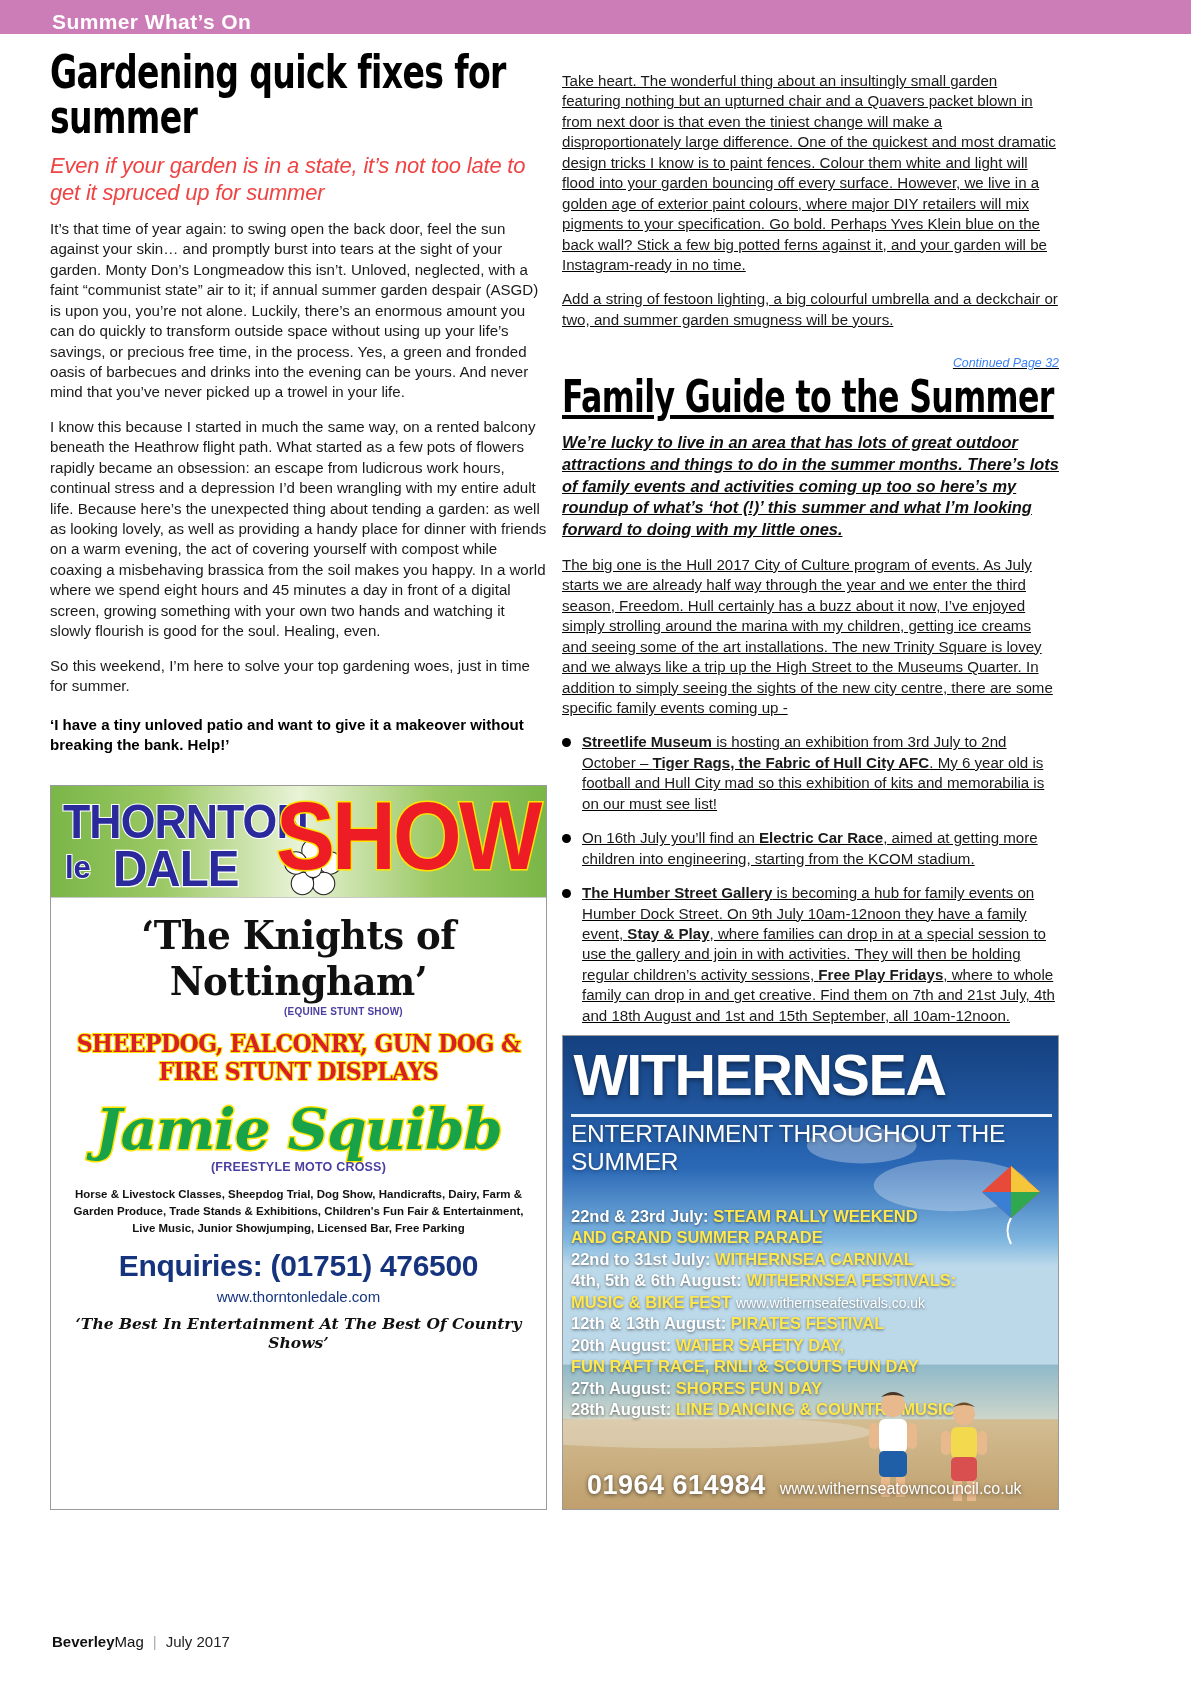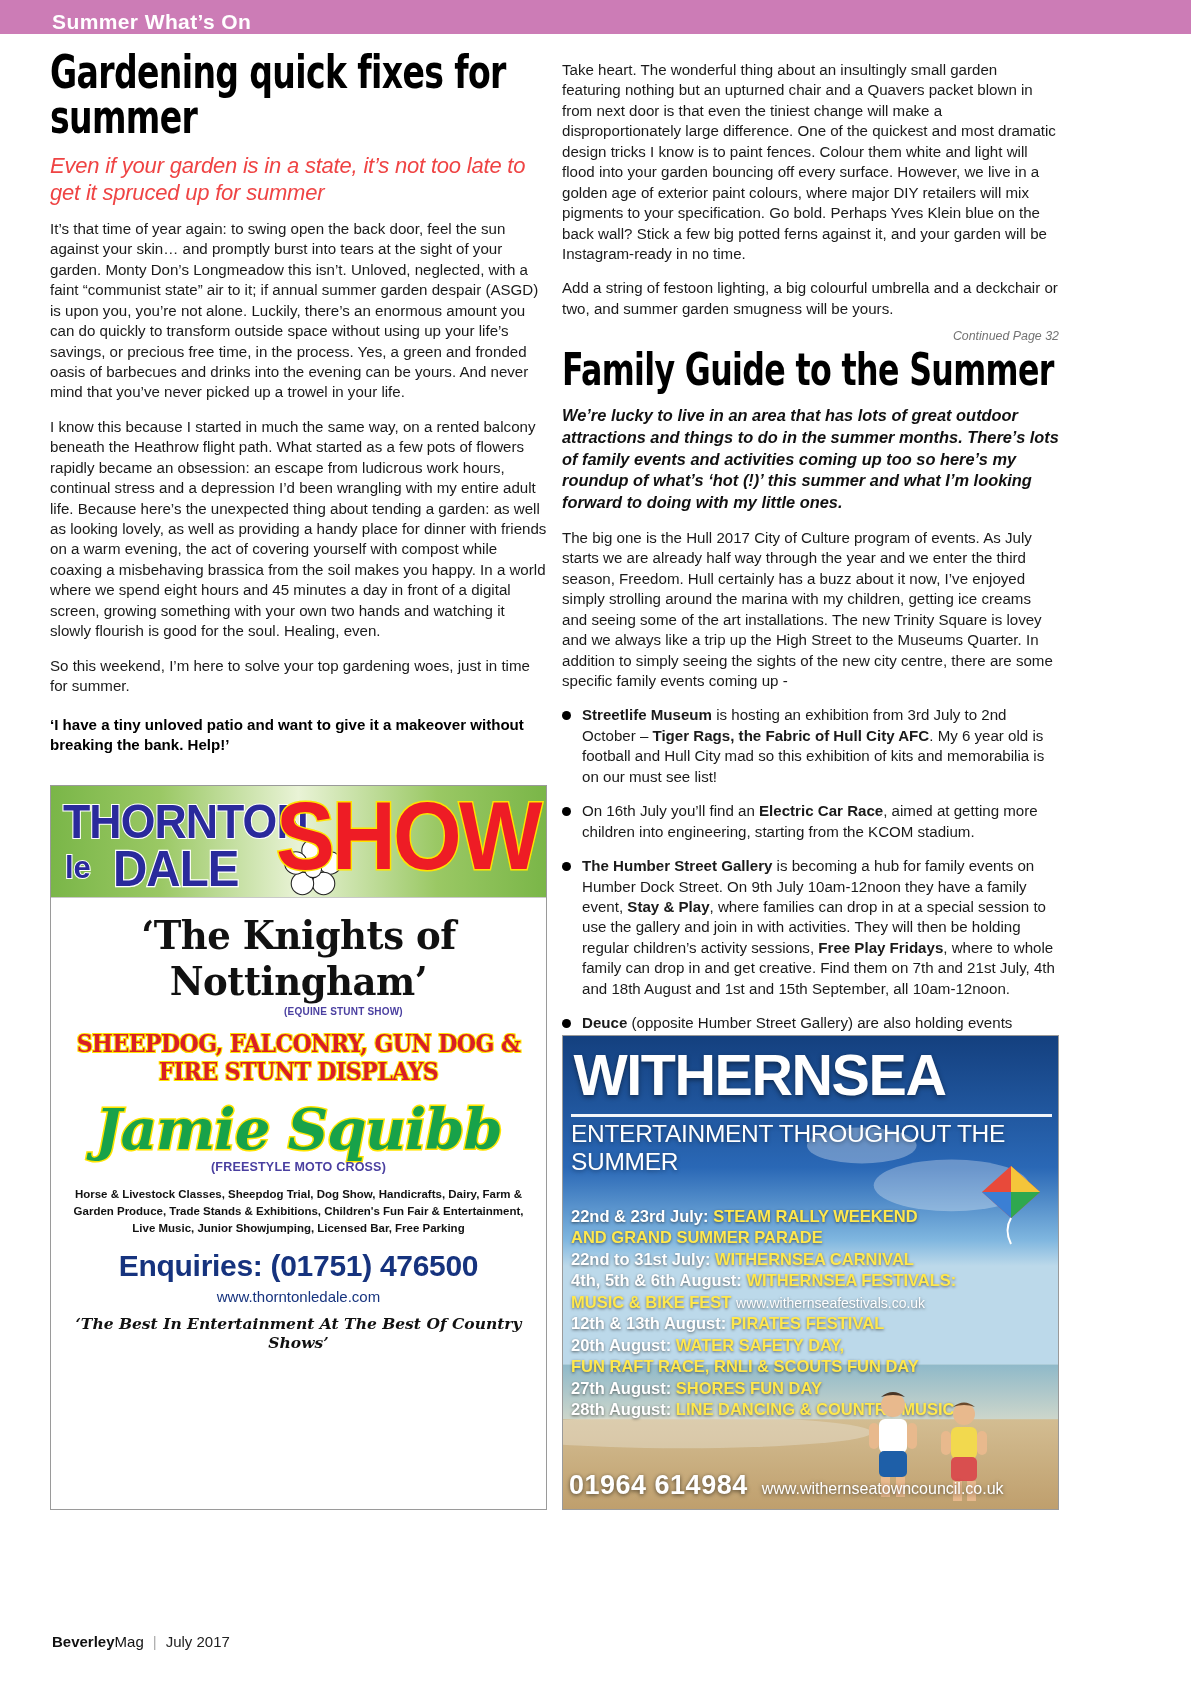--- a/index.html
+++ b/index.html
@@ -17,21 +17,21 @@
     background: #cc7cb6;
   }
   .banner-text {
     position: absolute; left: 52px; top: 10px;
     font-size: 21px; font-weight: bold; color: #ffffff;
     letter-spacing: .4px;
   }
 
   
   .col-left  { position: absolute; left: 50px;  top: 44px; width: 497px; }
-  .col-right { position: absolute; left: 562px; top: 48px; width: 497px; }
+  .col-right { position: absolute; left: 562px; top: 59px; width: 497px; text-decoration: underline; }
 
   
   h1.headline {
     font-family: "DejaVu Sans Condensed", "Liberation Sans Narrow", "Liberation Sans", sans-serif;
     font-weight: 800;
     font-size: 46px;
     line-height: 0.97;
     letter-spacing: -0.8px;
     color: #000;
     transform: scaleX(.80);
@@ -51,22 +51,22 @@
   p.body.first { margin-top: 12px; }
   p.body b, p.bold-q { font-weight: bold; }
   p.bold-q { font-size: 15.1px; line-height: 1.36; margin-top: 18px; font-weight: bold; color:#000; }
 
   p.intro-italic {
     font-size: 16.4px; line-height: 1.33; font-style: italic; font-weight: bold;
     color: #111; margin-top: 13px;
   }
 
   .continued {
-    font-size: 12.4px; font-style: italic; color: #737373;
-    text-align: right; margin-top: 10px;
+    font-size: 12.4px; font-style: italic; color: #3b82f6;
+    text-align: right; margin-top: 26px;
   }
 
   ul.bullets { list-style: none; margin-top: 14px; }
   ul.bullets li {
     font-size: 15.1px; line-height: 1.355; color: #1a1a1a;
     margin-top: 14px; padding-left: 20px; position: relative;
   }
   ul.bullets li:first-child { margin-top: 0; }
   ul.bullets li .dot {
     position: absolute; left: 0; top: 6px;
@@ -207,21 +207,21 @@
   }
   .wi-list { position: absolute; left: 8px; top: 130px; right: 6px; margin-top: 40px; }
   .wi-row {
     font-size: 16.5px; line-height: 1.30; color: #fff; font-weight: bold;
     text-shadow: 0 1px 3px rgba(0,0,0,.55);
     white-space: nowrap;
   }
   .wi-row .hl { color: #ffe84d; font-weight: bold; }
   .wi-row .url { color: #ffffff; font-weight: normal; font-size: 14px; }
   .wi-foot {
-    position: absolute; left: 6px; bottom: 8px; right: 6px;
+    position: absolute; left: 24px; bottom: 8px; right: 6px;
     display: flex; align-items: baseline; gap: 14px;
   }
   .wi-phone {
     font-size: 27px; font-weight: bold; color: #ffffff;
     text-shadow: 0 1px 4px rgba(0,0,0,.6); letter-spacing: .5px;
   }
   .wi-url2 {
     font-size: 16px; color: #ffffff; font-weight: normal;
     text-shadow: 0 1px 4px rgba(0,0,0,.6);
   }

